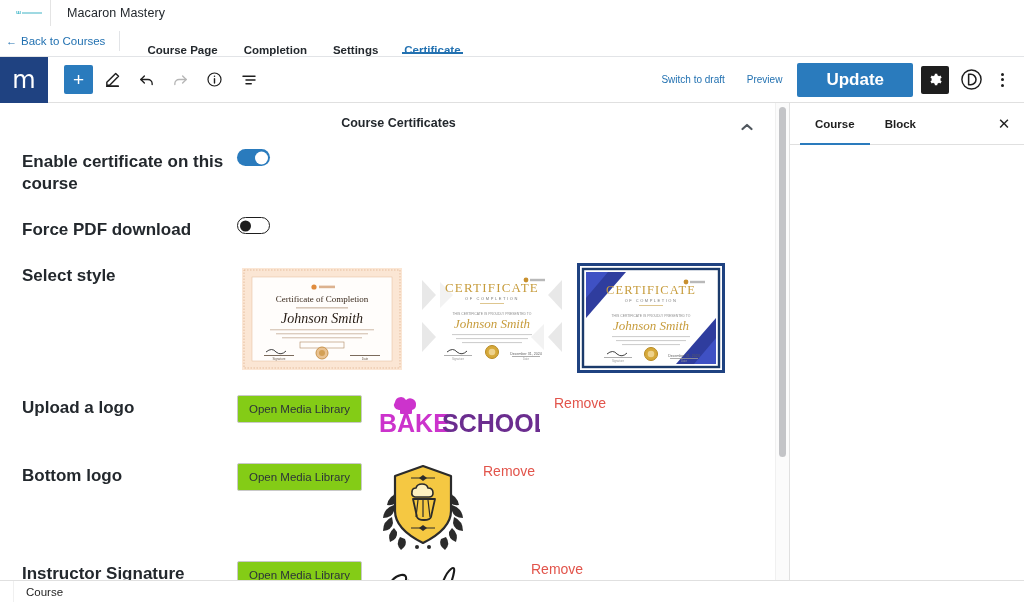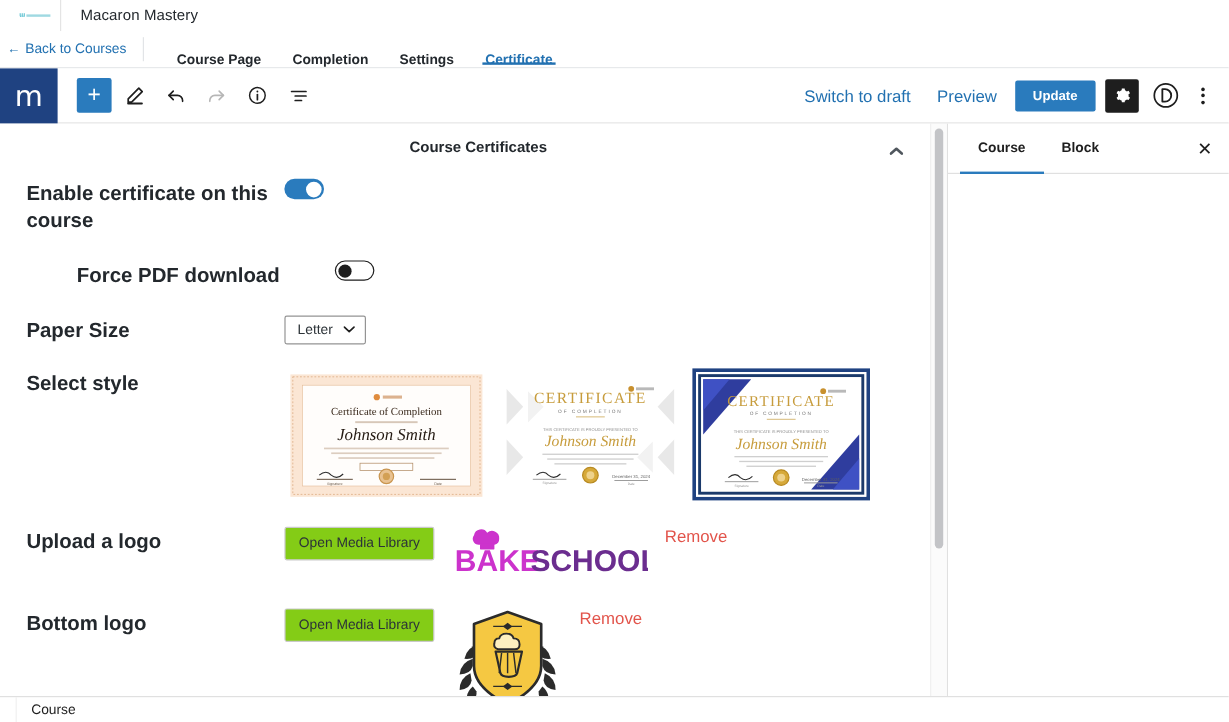--- a/index.html
+++ b/index.html
@@ -68,25 +68,25 @@
     width:29px; height:29px; display:flex; align-items:center; justify-content:center;
     border-radius:2px; cursor:pointer; color:#1e1e1e;
   }
   .tb-add { background:#2a7bbd; color:#fff; font-size:19px; line-height:1; font-weight:300; }
   .tb-ico svg { display:block; }
   .tb-disabled { opacity:.32; }
   .tb-right {
     margin-left:auto; display:flex; align-items:center; gap:0; padding-right:10px;
   }
   .txt-btn {
-    font-size:14px; color:#2271b1; padding:0 11px; cursor:pointer; white-space:nowrap;
+    font-size:10px; color:#2271b1; padding:0 11px; cursor:pointer; white-space:nowrap;
   }
   .update-btn {
-    background:#2a7bbd; color:#fff; font-size:11px; font-weight:bold;
-    padding:7px 15px; border-radius:2px; margin-left:4px; cursor:pointer;
+    background:#2a7bbd; color:#fff; font-size:17px; font-weight:bold;
+    padding:7px 29px; border-radius:2px; margin-left:4px; cursor:pointer;
   }
   .gear-btn {
     width:28px; height:28px; background:#1e1e1e; border-radius:2px; margin-left:8px;
     display:flex; align-items:center; justify-content:center; cursor:pointer;
   }
   .circ-btn {
     width:26px; height:26px; margin-left:9px;
     display:flex; align-items:center; justify-content:center; cursor:pointer;
   }
   .kebab {
@@ -301,42 +301,29 @@
 
         <div class="row" style="margin-bottom:22px;">
           <div class="row-label">Enable certificate on this course</div>
           <div class="row-ctl">
             <div class="toggle on">
                 <span class="knob"></span>
               </div>
           </div>
         </div>
 
-        <div class="row" style="margin-bottom:22px;margin-left:42px;">
+        <div class="row" style="margin-bottom:22px;">
           <div class="row-label">Force PDF download</div>
           <div class="row-ctl">
             <div class="toggle off">
                 <span class="knob"></span>
               </div>
           </div>
         </div>
 
-        <div class="row" style="margin-bottom:20px;">
-          <div class="row-label">Paper Size</div>
-          <div class="row-ctl">
-            <div class="select-box">
-              <span>Letter</span>
-              <span class="chev">
-                <svg width="10" height="7" viewBox="0 0 10 7" fill="none" stroke="#1e1e1e" stroke-width="1.4" stroke-linecap="round" stroke-linejoin="round">
-                    <path d="M1 1.6L5 5.4 9 1.6"></path>
-                  </svg>
-              </span>
-            </div>
-          </div>
-        </div>
 
         <div class="row" style="margin-bottom:20px;">
           <div class="row-label">Select style</div>
           <div class="row-ctl">
             <div class="styles-row">
 
               <div class="cert-thumb">
                 <svg width="168" height="110" viewBox="0 0 168 110">
                   <rect x="0" y="0" width="168" height="110" fill="#fff"></rect>
                   <rect x="4" y="4" width="160" height="102" fill="#fbe6d4"></rect>

